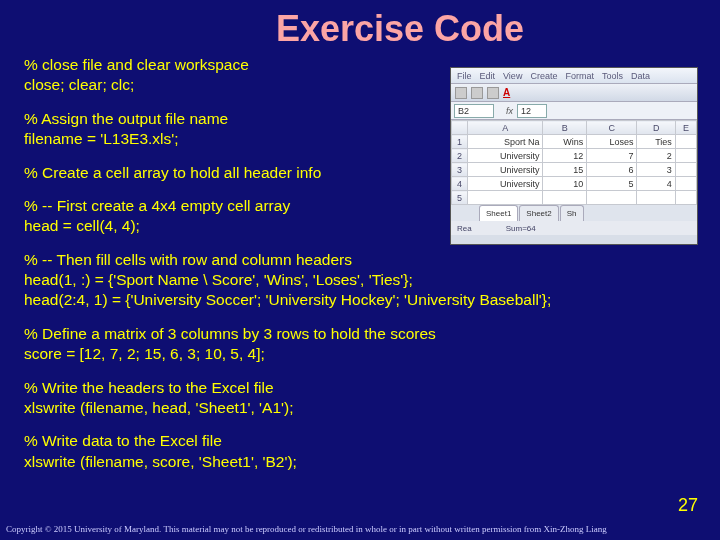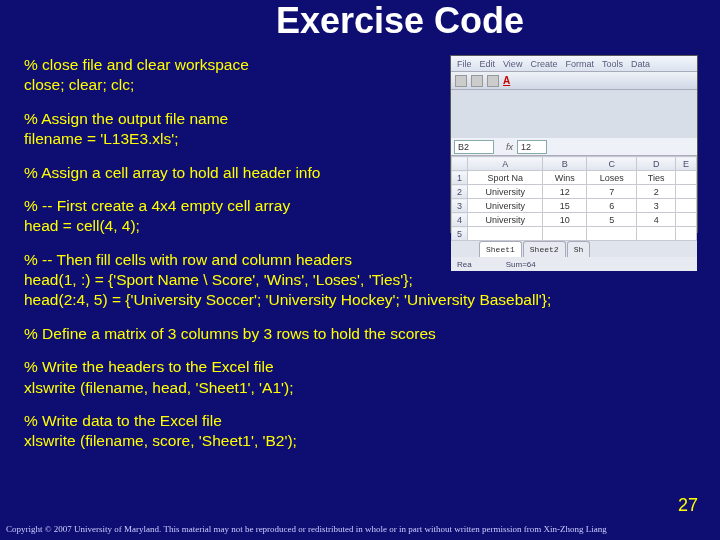--- a/index.html
+++ b/index.html
@@ -5,43 +5,44 @@
   * { margin: 0; padding: 0; box-sizing: border-box; }
   body {
     width: 720px;
     height: 540px;
     background: #0e0e72;
     font-family: Arial, sans-serif;
     position: relative;
     overflow: hidden;
   }
   .title {
-    color: #ffffff;
+    color: #fca5a5;
     font-size: 36px;
     font-weight: bold;
     font-family: "Comic Sans MS", cursive, sans-serif;
     text-align: center;
+    padding-top: 8px;
     padding-left: 80px;
   }
   .code-block {
     position: absolute;
     left: 24px;
     top: 55px;
     width: 660px;
     color: #ffff00;
     font-size: 15.5px;
     line-height: 1.25;
     font-family: Arial, sans-serif;
   }
   .code-block p { margin-bottom: 1px; }
   .group-gap { margin-top: 14px; }
   .excel-thumb {
     position: absolute;
     right: 22px;
-    top: 55px;
+    top: 67px;
     width: 248px;
     height: 178px;
     background: #d8dee8;
     border: 1px solid #555;
     font-size: 9px;
     color: #333;
   }
   .excel-menu {
     background: linear-gradient(#f3f6fb,#dbe3ef);
     height: 16px;
@@ -65,35 +66,34 @@
   .tool-ic {
     width: 12px; height: 12px; background: #ccc; border: 1px solid #999;
   }
   .excel-namebox {
     height: 18px;
     display: flex;
     align-items: center;
     background: #eef1f7;
     border-bottom: 1px solid #aab;
     font-size: 9px;
-    margin-top: 48px;
   }
   .nb { width: 40px; border: 1px solid #8aa; background: #fff; padding: 1px 3px; margin-left: 3px; }
   .fx { margin-left: 12px; font-style: italic; color: #555; text-align: center; }
   .fxv { border: 1px solid #8aa; background: #fff; padding: 1px 3px; margin-left: 4px; width: 30px; }
   .grid {
     background: #fff;
     font-size: 9px;
     border-collapse: collapse;
     width: 100%;
   }
   .grid th, .grid td {
     border: 1px solid #c6c9d0;
     padding: 1px 3px;
-    text-align: center;
+    text-align: right;
     height: 14px;
     white-space: nowrap;
     overflow: hidden;
   }
   .grid th {
     background: linear-gradient(#f5f7fb,#e0e5ee);
     text-align: center;
     color: #4a4a6a;
     font-weight: normal;
   }
@@ -111,21 +111,20 @@
     padding-left: 28px;
     gap: 1px;
     font-size: 8px;
   }
   .stab {
     background: #fff;
     border: 1px solid #aab;
     border-bottom: none;
     padding: 3px 6px;
     border-radius: 3px 3px 0 0;
-    font-family: Liberation Mono, monospace;
   }
   .stab.inactive { background: #e7eaf1; }
   .statusbar {
     height: 14px;
     background: #e7eaf1;
     font-size: 8px;
     color: #446;
     display: flex;
     align-items: center;
     padding: 0 6px;
@@ -152,27 +151,28 @@
 </head>
 <body>
 
 <div class="title">Exercise Code</div>
 
 <div class="code-block">
   <p>% close file and clear workspace</p>
   <p>close; clear; clc;</p>
   <p class="group-gap">% Assign the output file name</p>
   <p>filename = 'L13E3.xls';</p>
-  <p class="group-gap">% Assign a cell array to hold all header info</p>
+  <p class="group-gap">% Create a cell array to hold all header info</p>
   <p class="group-gap">% -- First create a 4x4 empty cell array</p>
   <p>head = cell(4, 4);</p>
   <p class="group-gap">% -- Then fill cells with row and column headers</p>
   <p>head(1, :) = {'Sport Name \ Score', 'Wins', 'Loses', 'Ties'};</p>
-  <p>head(2:4, 5) = {'University Soccer'; 'University Hockey'; 'University Baseball'};</p>
+  <p>head(2:4, 1) = {'University Soccer'; 'University Hockey'; 'University Baseball'};</p>
   <p class="group-gap">% Define a matrix of 3 columns by 3 rows to hold the scores</p>
+  <p>score = [12, 7, 2; 15, 6, 3; 10, 5, 4];</p>
   <p class="group-gap">% Write the headers to the Excel file</p>
   <p>xlswrite (filename, head, 'Sheet1', 'A1');</p>
   <p class="group-gap">% Write data to the Excel file</p>
   <p>xlswrite (filename, score, 'Sheet1', 'B2');</p>
 </div>
 
 <div class="excel-thumb">
   <div class="excel-menu">
     <span>File</span>
     <span>Edit</span>
@@ -250,13 +250,13 @@
     <span class="stab inactive">Sheet2</span>
     <span class="stab inactive">Sh</span>
   </div>
   <div class="statusbar">
     <span>Rea</span>
     <span>Sum=64</span>
   </div>
 </div>
 
 <div class="page-num">27</div>
-<div class="copyright">Copyright © 2007 University of Maryland. This material may not be reproduced or redistributed in whole or in part without written permission from Xin-Zhong Liang</div>
+<div class="copyright">Copyright © 2015 University of Maryland. This material may not be reproduced or redistributed in whole or in part without written permission from Xin-Zhong Liang</div>
 
 </body></html>

